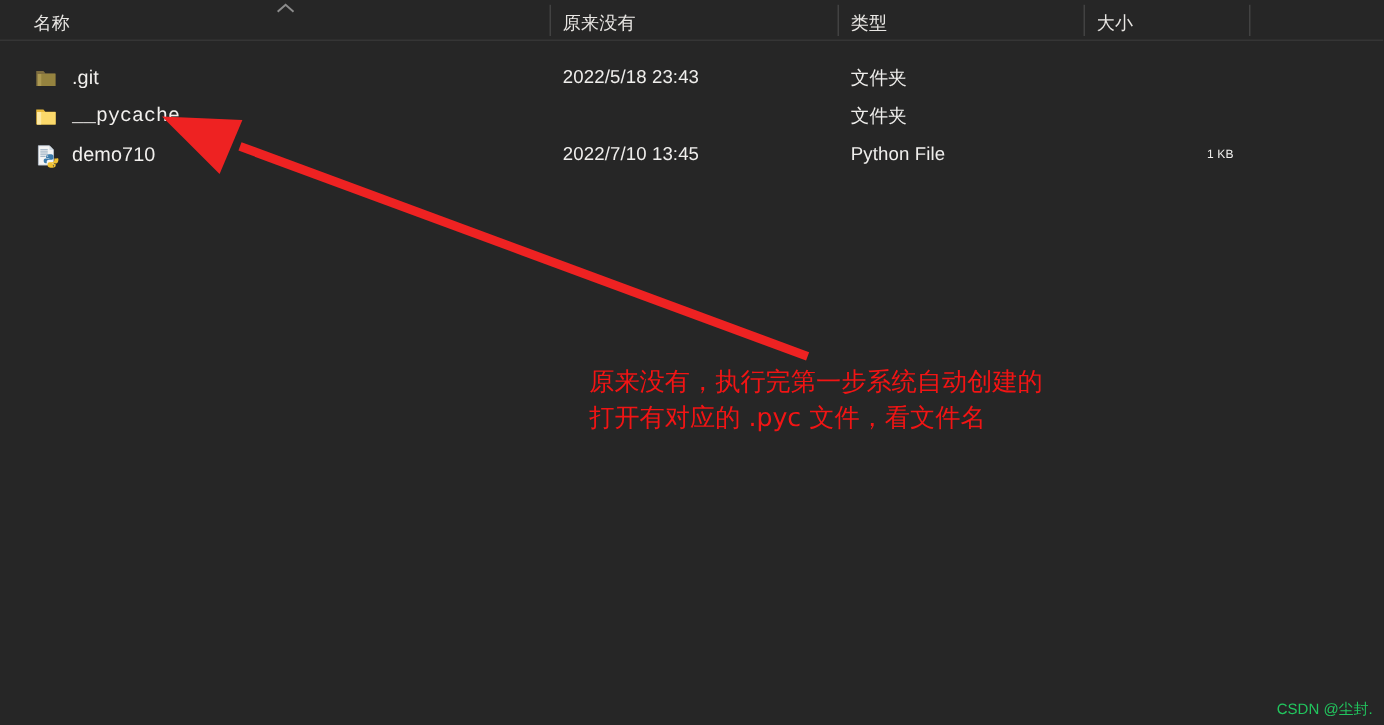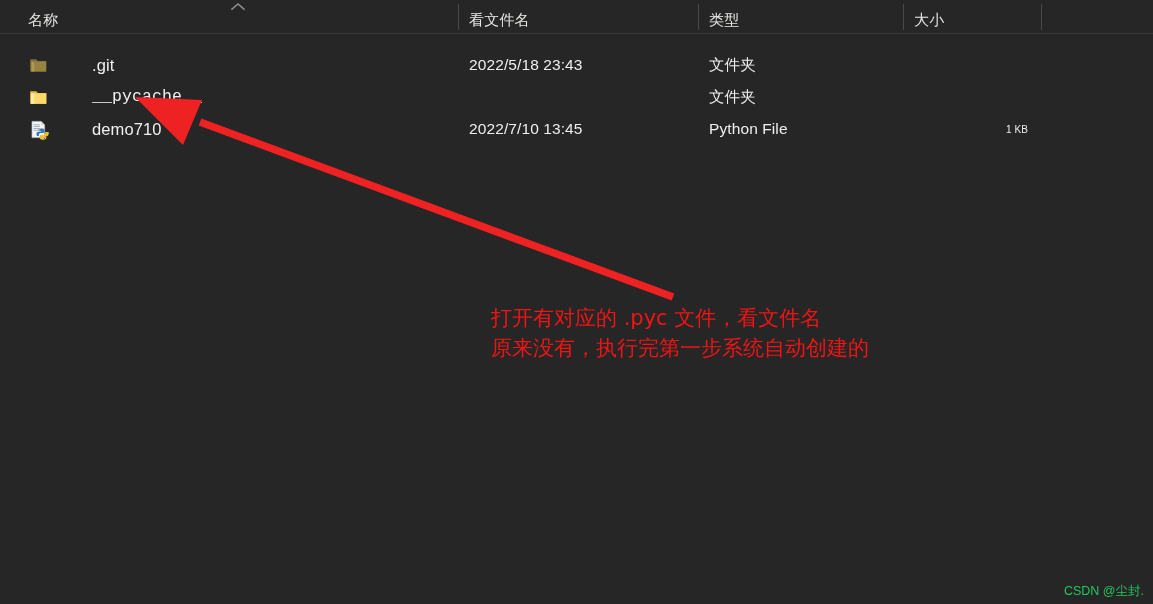--- a/index.html
+++ b/index.html
@@ -75,21 +75,20 @@
     display: flex;
     align-items: center;
     gap: 11px;
   }
   .name-text {
     color: #f2f0ee;
     font-size: 16.5px;
     line-height: 20px;
     white-space: nowrap;
     letter-spacing: 0.1px;
-    margin-left: 32px;
   }
   .cell-date {
     position: absolute;
     left: 469px;
     top: 0;
     height: 32px;
     display: flex;
     align-items: center;
     color: #efeeec;
     font-size: 15.5px;
@@ -176,21 +175,21 @@
     <div class="col-title" style="left:28px;">名称</div>
 
     <div class="sort-chevron">
       <svg width="16" height="10" viewBox="0 0 16 10" xmlns="http://www.w3.org/2000/svg">
         <path d="M2 7.2 L8 2 L14 7.2" fill="none" stroke="#8c8c8c" stroke-width="1.6" stroke-linecap="square"></path>
       </svg>
     </div>
 
     <div class="col-divider" style="left:458px;"></div>
 
-    <div class="col-title" style="left:469px;">看文件名</div>
+    <div class="col-title" style="left:469px;">原来没有</div>
 
     <div class="col-divider" style="left:698px;"></div>
 
     <div class="col-title" style="left:709px;">类型</div>
 
     <div class="col-divider" style="left:903px;"></div>
 
     <div class="col-title" style="left:914px;">大小</div>
 
     <div class="col-divider" style="left:1041px;"></div>
@@ -252,19 +251,19 @@
     <div class="cell-type">Python File</div>
     <div class="cell-size">1 KB</div>
   </div>
 
   <svg class="annotation-arrow" viewBox="0 0 1153 604" xmlns="http://www.w3.org/2000/svg">
     <line x1="673" y1="297" x2="200" y2="122" stroke="#ee2222" stroke-width="7.5" stroke-linecap="butt"></line>
     <path d="M135 97 L202 100 L183 145 Z" fill="#ee2222"></path>
   </svg>
 
   <div class="annot-text">
+    <span class="annot-line">原来没有，执行完第一步系统自动创建的</span>
     <span class="annot-line">打开有对应的 .pyc 文件，看文件名</span>
-    <span class="annot-line">原来没有，执行完第一步系统自动创建的</span>
   </div>
 
   <div class="watermark">CSDN @尘封.</div>
 
 </div>
 
 </body></html>

